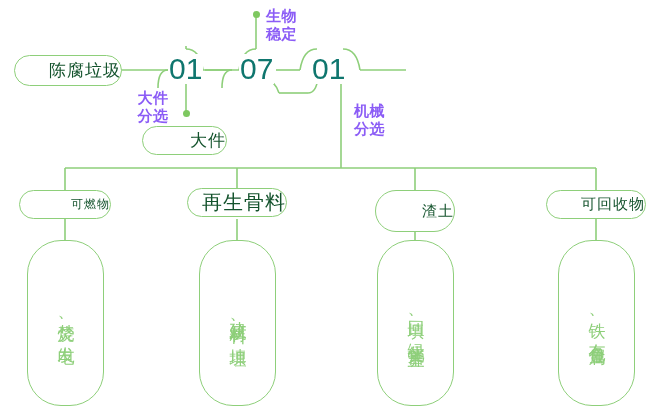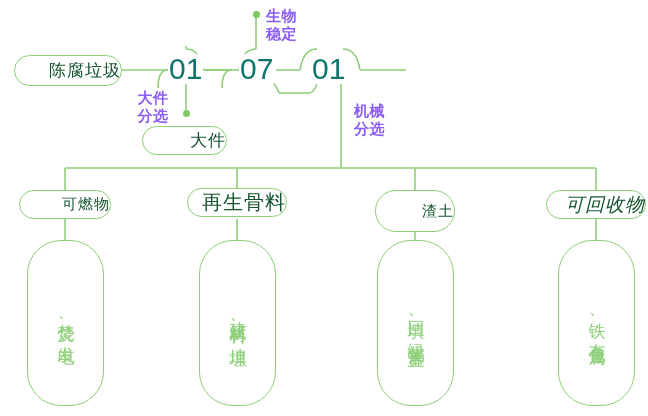--- a/index.html
+++ b/index.html
@@ -167,33 +167,33 @@
     <div>分选</div>
   </div>
 
   <div class="dot" style="left:253px; top:11px;"></div>
   <div class="dot" style="left:183px; top:110px;"></div>
 
   <div class="pill" style="left:142px; top:126px; width:85px; height:29px; font-size:17px;">
     <span>大件</span>
   </div>
 
-  <div class="pill" style="left:19px; top:190px; width:92px; height:29px; font-size:15px;">
+  <div class="pill" style="left:19px; top:190px; width:92px; height:29px; font-size:12px;">
     <span>可燃物</span>
   </div>
 
   <div class="pill" style="left:187px; top:188px; width:100px; height:29px; font-size:20px;">
     <span>再生骨料</span>
   </div>
 
   <div class="pill" style="left:375px; top:190px; width:80px; height:42px; font-size:15px;">
     <span>渣土</span>
   </div>
 
-  <div class="pill" style="left:546px; top:190px; width:100px; height:29px; font-size:19px;font-style:italic;">
+  <div class="pill" style="left:546px; top:190px; width:100px; height:29px; font-size:15px;">
     <span>可回收物</span>
   </div>
 
   <div class="vbox" style="left:27px; top:240px; width:77px; height:166px;">
     <div class="vtext">焚烧、发电</div>
   </div>
 
   <div class="vbox" style="left:199px; top:240px; width:77px; height:166px;">
     <div class="vtext">建筑材料、填埋</div>
   </div>

